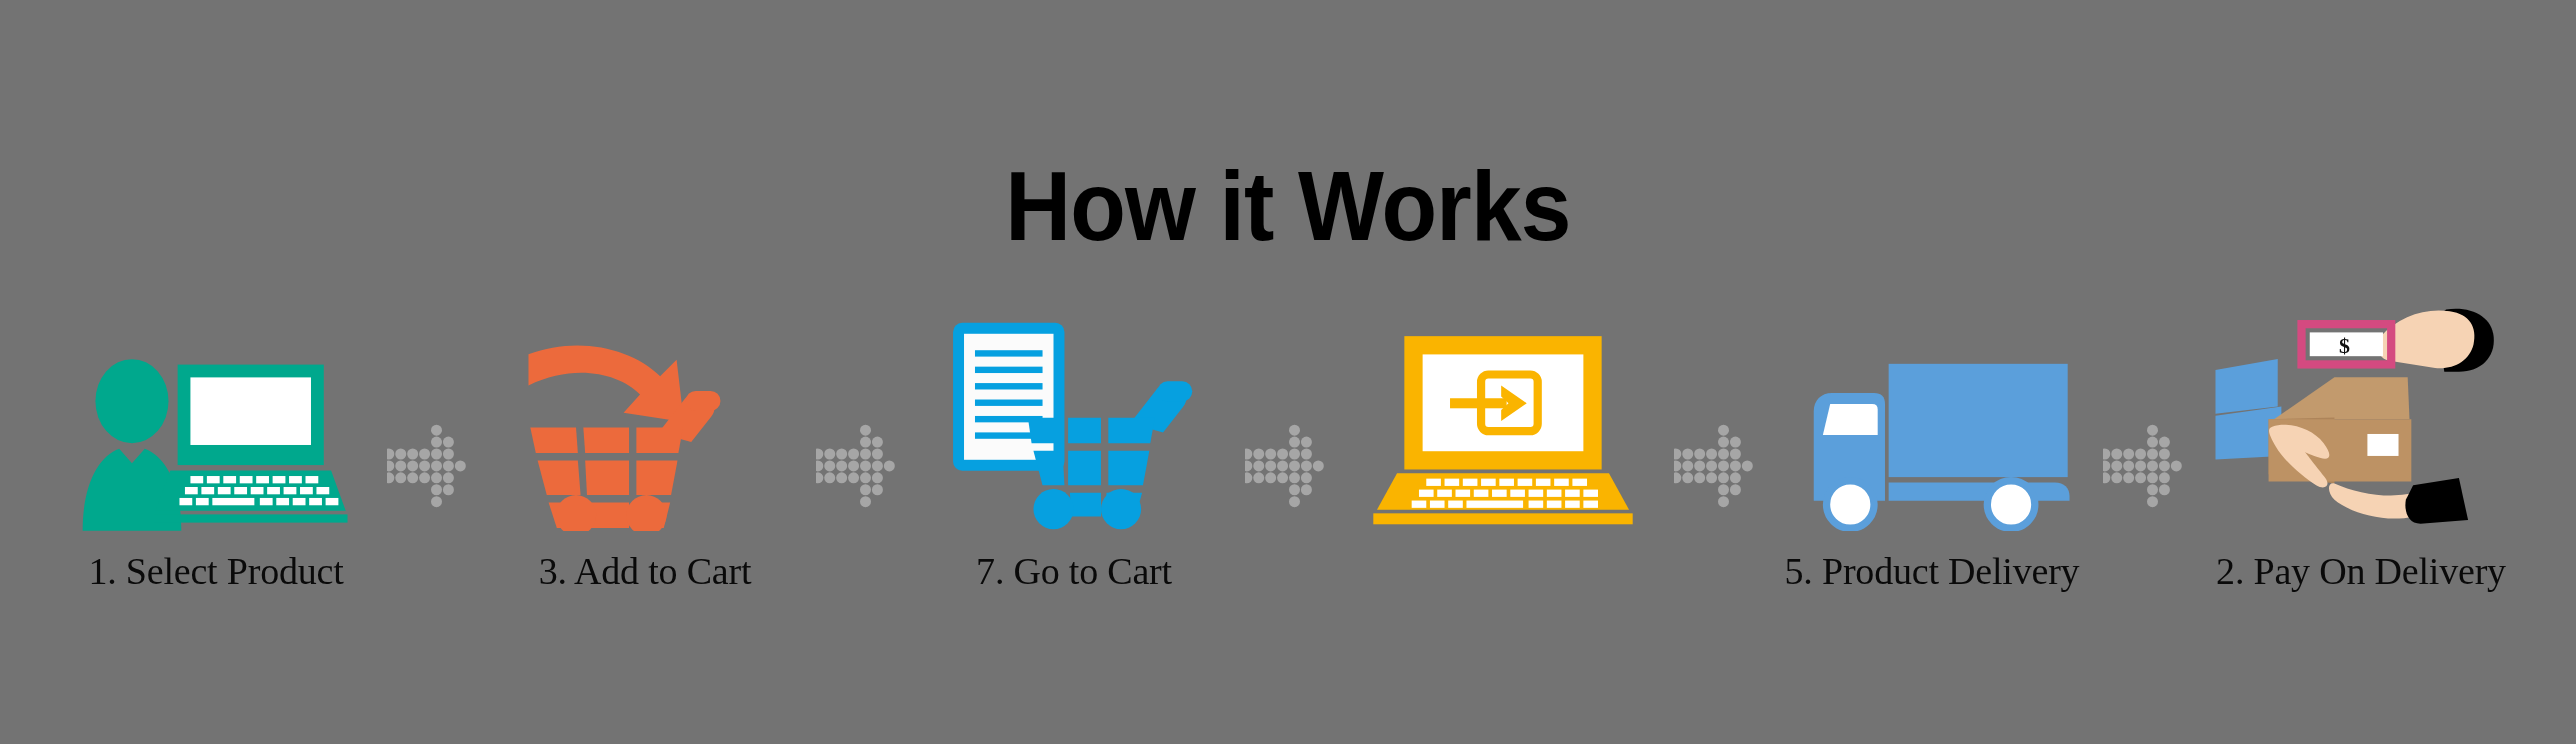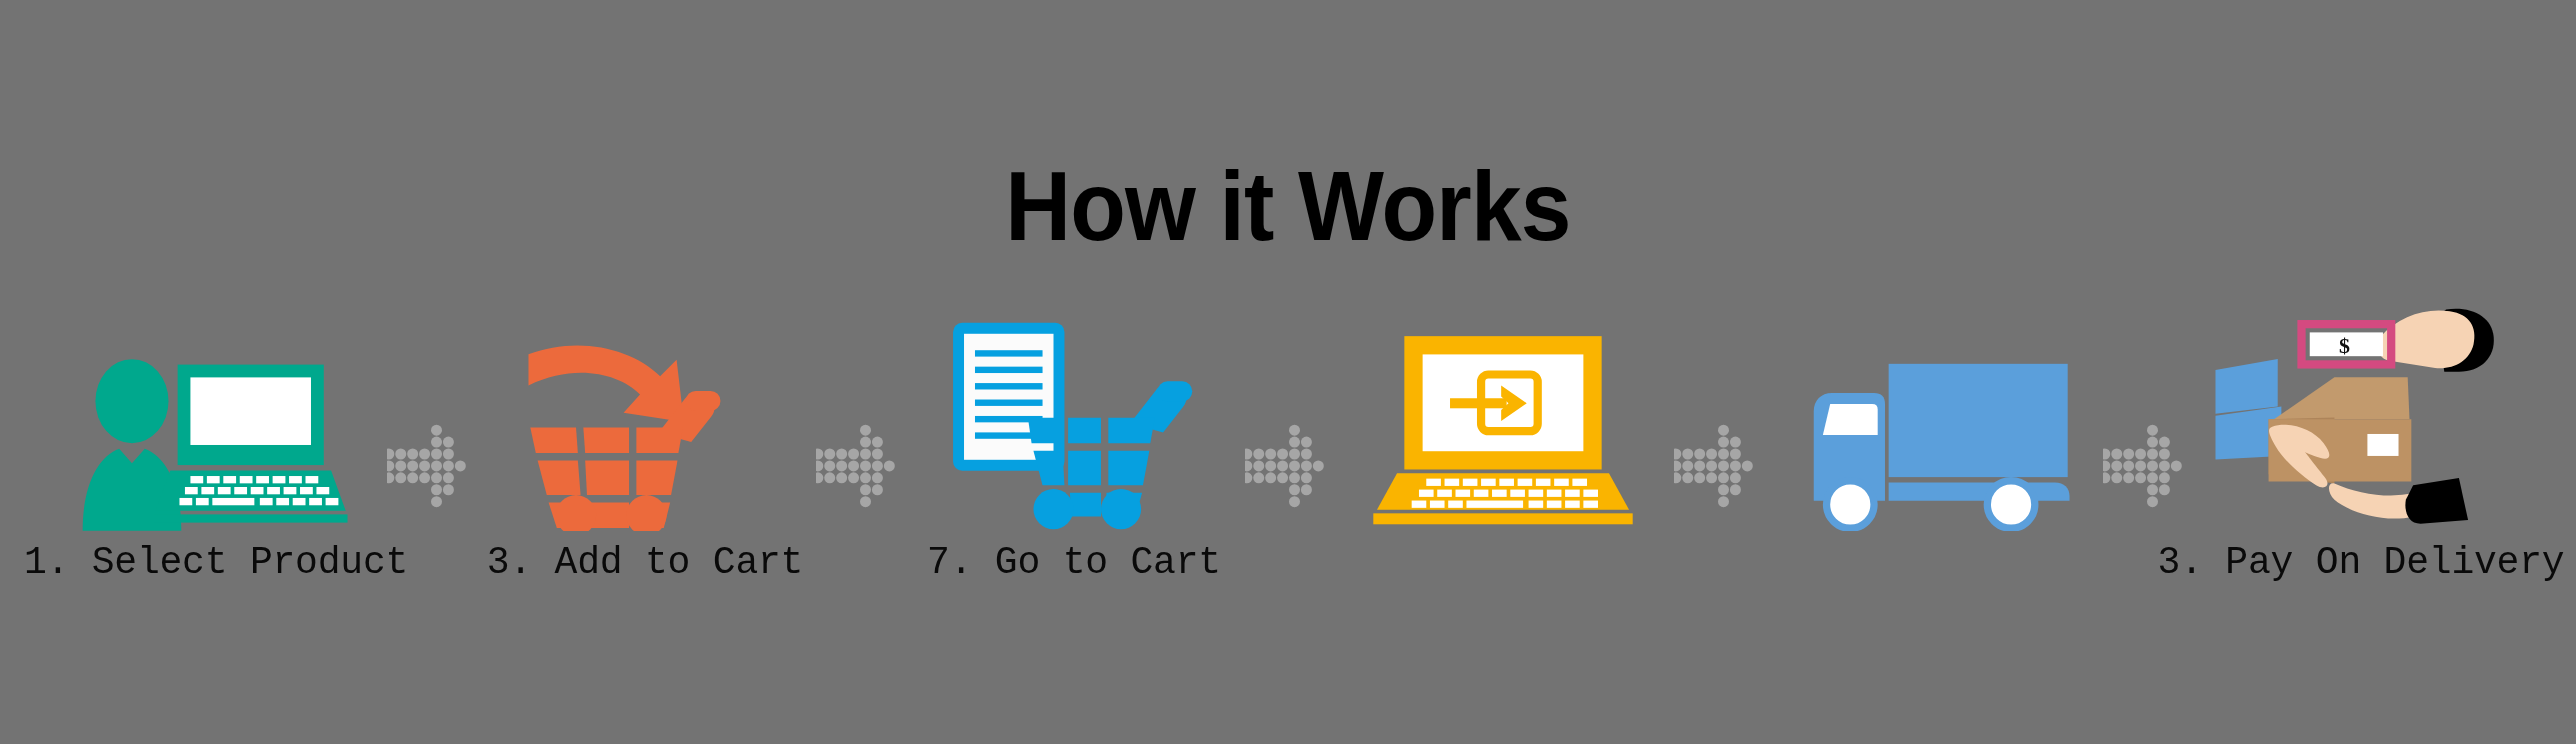--- a/index.html
+++ b/index.html
@@ -71,22 +71,22 @@
     display: flex;
     align-items: flex-end;
     justify-content: center;
   }
 
   .step-art svg {
     display: block;
   }
 
   .step-label {
-    margin-top: 11px;
-    font-family: Liberation Mono, monospace;
+    margin-top: 20px;
+    font-family: Liberation Serif, serif;
     font-weight: 400;
     font-size: 38px;
     line-height: 1.1;
     color: #0a0a0a;
     white-space: nowrap;
     text-align: right;
     letter-spacing: -0.2px;
   }
 
   
@@ -418,20 +418,21 @@
           <path d="M30 54 C30 42 38 34 50 34 L96 34 C104 34 108 38 108 46 L108 152 L30 152 Z" fill="#5b9fdb"></path>
 
           <path d="M48 46 L94 46 C98 46 100 48 100 52 L100 80 L40 80 Z" fill="#ffffff"></path>
 
           <path d="M112 132 L294 132 C304 132 310 138 310 147 L310 152 L112 152 Z" fill="#5b9fdb"></path>
 
           <circle cx="70" cy="156" r="26" fill="#ffffff" stroke="#5b9fdb" stroke-width="8"></circle>
           <circle cx="246" cy="156" r="26" fill="#ffffff" stroke="#5b9fdb" stroke-width="8"></circle>
         </svg>
       </div>
+      <div class="step-label">5. Product Delivery</div>
     </div>
 
     <div class="connector">
       <svg width="88" height="88" viewBox="0 0 96 96">
         <g fill="#a6a6a6">
           <circle cx="54" cy="10" r="6"></circle>
           <circle cx="54" cy="23" r="6"></circle>
             <circle cx="67" cy="23" r="6"></circle>
           <circle cx="2" cy="36" r="6"></circle>
             <circle cx="15" cy="36" r="6"></circle>
@@ -482,18 +483,18 @@
 
           <rect x="172" y="142" width="34" height="24" fill="#ffffff"></rect>
 
           <path d="M68 134 C86 128 112 136 124 152 C134 165 132 172 120 168 C110 165 104 162 104 162 C104 162 118 180 126 190 C132 198 126 204 116 198 C100 188 80 170 72 156 C64 142 62 136 68 134 Z" fill="#f6d3b4"></path>
 
           <path d="M136 196 C158 206 190 212 214 208 C236 205 246 208 246 216 C246 226 232 232 212 234 C182 237 150 226 136 214 C128 206 128 194 136 196 Z" fill="#f6d3b4"></path>
 
           <path d="M222 198 L272 190 L282 236 L230 240 C216 240 212 226 214 214 Z" fill="#000000"></path>
         </svg>
       </div>
-      <div class="step-label">3. Pay On Delivery</div>
+      <div class="step-label">2. Pay On Delivery</div>
     </div>
 
   </div>
 </div>
 
 
 </body></html>

